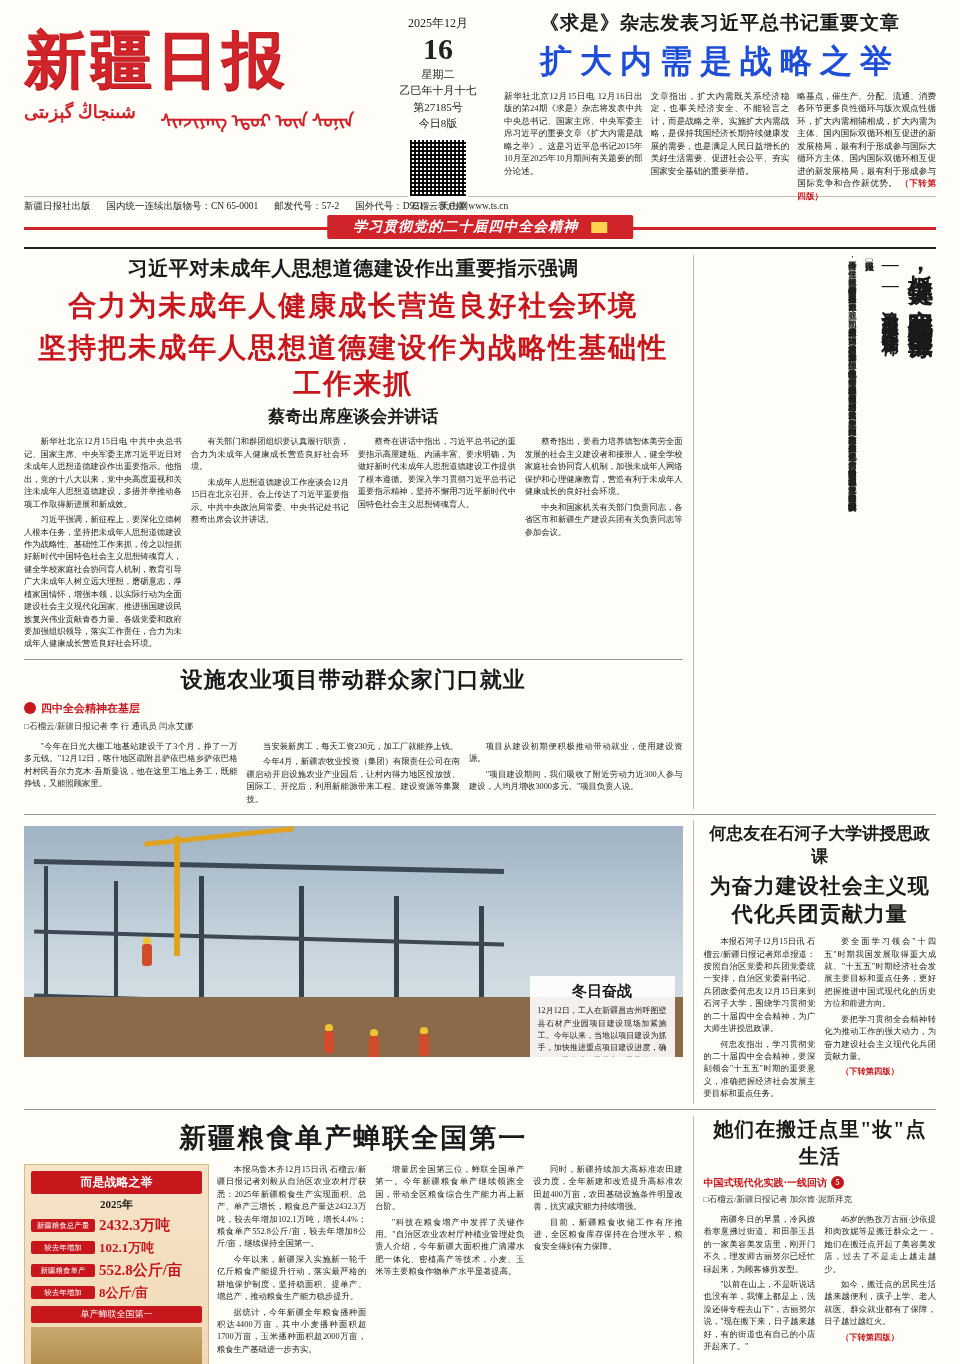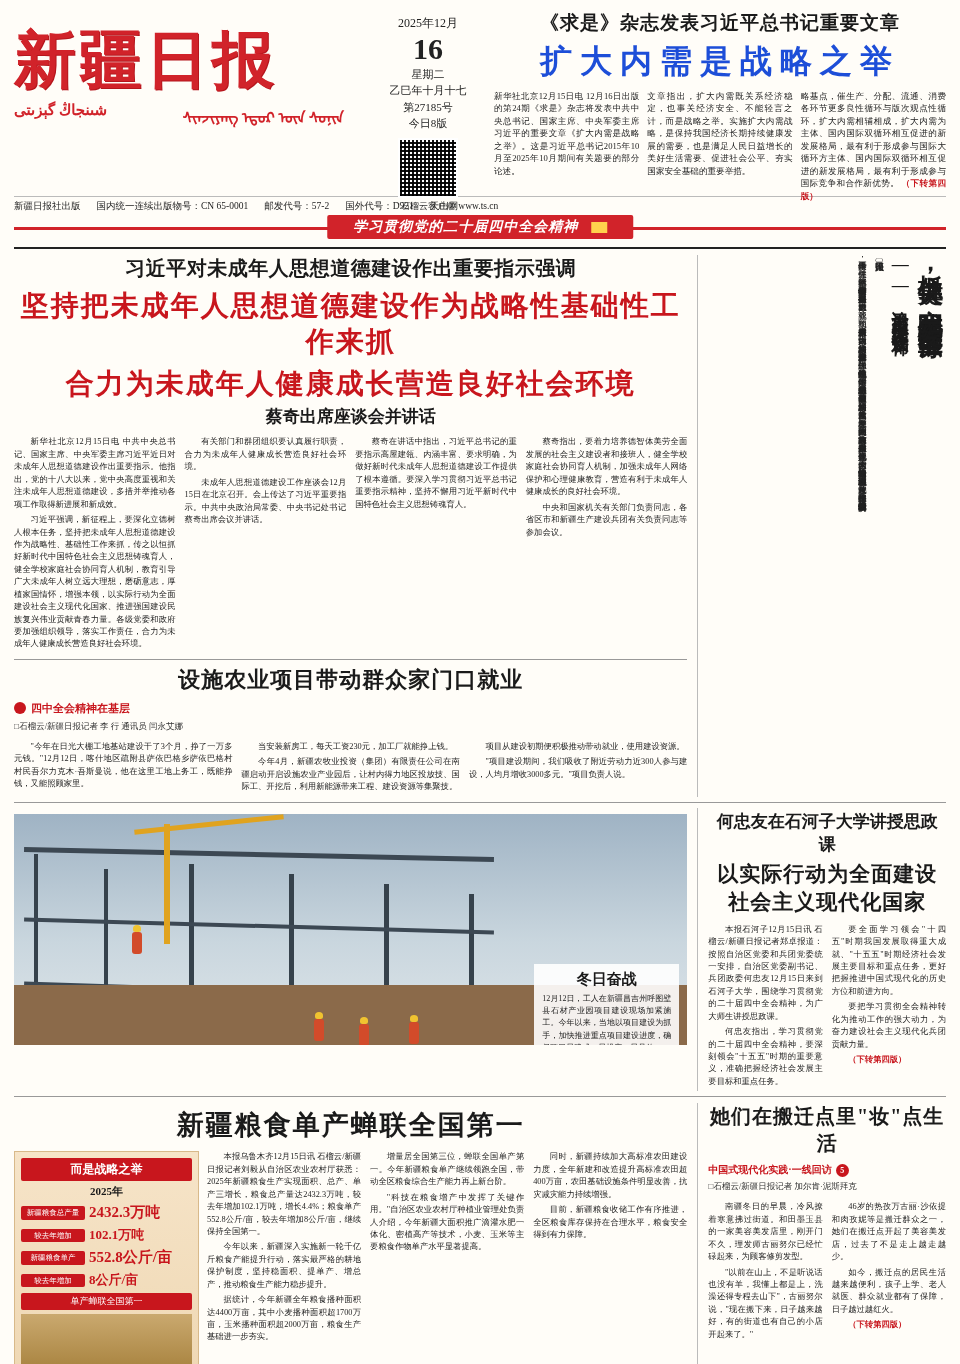--- a/index.html
+++ b/index.html
@@ -4,38 +4,38 @@
 <style>
   html,body{margin:0;padding:0;}
   body{
     width:960px;height:1364px;
     background:#fffdf8;
     font-family:"Liberation Serif","DejaVu Serif",serif;
     color:#1a1a1a;
     overflow:hidden;
     position:relative;
   }
-  .page{width:960px;height:1364px;position:relative;box-sizing:border-box;padding:0 14px;}
+  .page{width:960px;height:1364px;position:relative;box-sizing:border-box;padding:0 24px;}
 
   
   .masthead{display:flex;align-items:flex-start;padding-top:10px;height:190px;box-sizing:border-box;}
   .mast-left{width:360px;position:relative;}
   .logo{
     font-family:"DejaVu Serif",serif;
     font-weight:700;
     font-size:62px;
     color:#d1232a;
     letter-spacing:4px;
     line-height:1.15;
     padding-top:14px;
     text-shadow:1px 1px 0 #b5161d;
   }
   .logo-sub{
     margin-top:6px;display:flex;justify-content:space-between;width:330px;
-    color:#d1232a;font-size:15px;font-weight:700;
+    color:#d1232a;font-size:18px;font-weight:700;
   }
   .logo-sub .uy{letter-spacing:1px;}
   .mast-mid{width:108px;padding-top:4px;text-align:center;font-size:11px;line-height:1.5;color:#222;}
   .mast-mid .big-date{font-size:12px;}
   .mast-mid .daynum{font-size:30px;font-weight:700;line-height:1.05;margin:1px 0;}
   .qr{width:56px;height:56px;margin:6px auto 2px;background:
       repeating-linear-gradient(0deg,#111 0 2px,#fff 2px 4px),
       repeating-linear-gradient(90deg,#111 0 2px,transparent 2px 4px);
       background-blend-mode:multiply;border:2px solid #fff;}
   .qr-cap{font-size:9px;color:#333;}
@@ -199,22 +199,22 @@
       <span>学习贯彻党的二十届四中全会精神</span>
       <span class="flag"></span>
     </div>
   </div>
 
   <div class="rule"></div>
 
   <div class="top-sec">
     <div class="top-left">
       <div class="ti-lead">习近平对未成年人思想道德建设作出重要指示强调</div>
+      <div class="ti-main">合力为未成年人健康成长营造良好社会环境</div>
       <div class="ti-main">坚持把未成年人思想道德建设作为战略性基础性工作来抓</div>
-      <div class="ti-main">合力为未成年人健康成长营造良好社会环境</div>
       <div class="ti-sub">蔡奇出席座谈会并讲话</div>
 
       <div class="body-cols">
         <div class="col">
           <p>新华社北京12月15日电 中共中央总书记、国家主席、中央军委主席习近平近日对未成年人思想道德建设作出重要指示。他指出，党的十八大以来，党中央高度重视和关注未成年人思想道德建设，多措并举推动各项工作取得新进展和新成效。</p>
           <p>习近平强调，新征程上，要深化立德树人根本任务，坚持把未成年人思想道德建设作为战略性、基础性工作来抓，传之以恒抓好新时代中国特色社会主义思想铸魂育人，健全学校家庭社会协同育人机制，教育引导广大未成年人树立远大理想，磨砺意志，厚植家国情怀，增强本领，以实际行动为全面建设社会主义现代化国家、推进强国建设民族复兴伟业贡献青春力量。各级党委和政府要加强组织领导，落实工作责任，合力为未成年人健康成长营造良好社会环境。</p>
         </div>
         <div class="col">
           <p>有关部门和群团组织要认真履行职责，合力为未成年人健康成长营造良好社会环境。</p>
           <p>未成年人思想道德建设工作座谈会12月15日在北京召开。会上传达了习近平重要指示。中共中央政治局常委、中央书记处书记蔡奇出席会议并讲话。</p>
@@ -300,21 +300,21 @@
             <div class="photo-cap-title">冬日奋战</div>
             <div class="photo-cap-text">12月12日，工人在新疆昌吉州呼图壁县石材产业园项目建设现场加紧施工。今年以来，当地以项目建设为抓手，加快推进重点项目建设进度，确保项目早建成、早投产、早见效。</div>
             <div class="photo-cap-sign">□李平摄</div>
           </div>
         </div>
       </div>
     </div>
 
     <div class="mid-right" style="border-left:1px solid #bbb;padding-left:10px;">
       <div class="sec-sub">何忠友在石河子大学讲授思政课</div>
-      <div class="sec-main">以实际行动为全面建设社会主义现代化国家</div>
+      <div class="sec-main">为奋力建设社会主义现代化兵团贡献力量</div>
       <div class="body-cols">
         <div class="col">
           <p>本报石河子12月15日讯 石榴云/新疆日报记者郑卓报道：按照自治区党委和兵团党委统一安排，自治区党委副书记、兵团政委何忠友12月15日来到石河子大学，围绕学习贯彻党的二十届四中全会精神，为广大师生讲授思政课。</p>
           <p>何忠友指出，学习贯彻党的二十届四中全会精神，要深刻领会"十五五"时期的重要意义，准确把握经济社会发展主要目标和重点任务。</p>
         </div>
         <div class="col">
           <p>要全面学习领会"十四五"时期我国发展取得重大成就、"十五五"时期经济社会发展主要目标和重点任务，更好把握推进中国式现代化的历史方位和前进方向。</p>
           <p>要把学习贯彻全会精神转化为推动工作的强大动力，为奋力建设社会主义现代化兵团贡献力量。</p>
           <p class="jump">（下转第四版）</p>
         </div>

